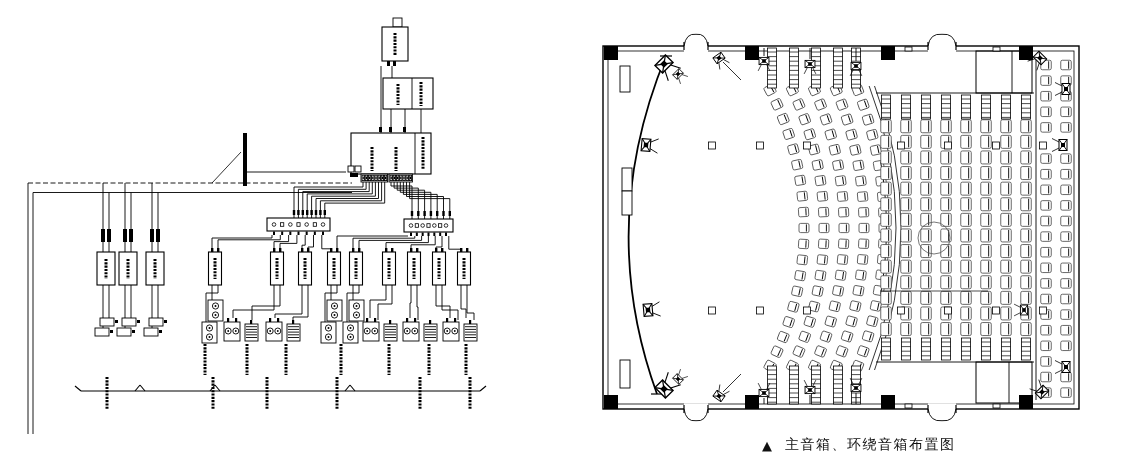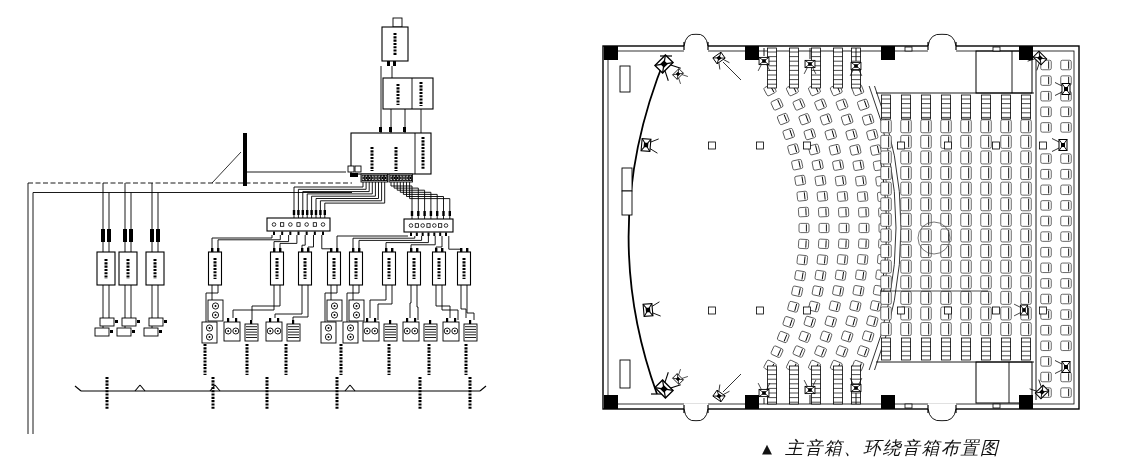--- a/index.html
+++ b/index.html
@@ -4,21 +4,21 @@
 <style>
   html,body{margin:0;padding:0;background:#fff;}
   body{font-family:"DejaVu Sans","Liberation Sans",sans-serif;}
   .stage{position:relative;width:1140px;height:463px;background:#fff;overflow:hidden;}
   svg{position:absolute;top:0;}
   #schematic-svg{left:0;}
   #floorplan-svg{left:570px;}
   .caption{position:absolute;left:762px;top:436px;display:flex;align-items:center;gap:13px;
            color:#111;white-space:nowrap;}
   .caption .mark{font-size:13px;line-height:1;}
-  .caption .txt{font-size:18px;letter-spacing:1.5px;font-weight:500;font-style:italic;}
+  .caption .txt{font-size:14px;letter-spacing:1.5px;font-weight:500;}
 </style>
 </head>
 <body>
 
 <div class="stage">
   <svg id="schematic-svg" width="570" height="463" viewBox="0 0 570 463">
       <g>
         <line x1="28" y1="183" x2="352" y2="183" stroke="#000" stroke-width="0.9" stroke-dasharray="5 2.5"></line>
         <line x1="33" y1="192.5" x2="352" y2="192.5" stroke="#000" stroke-width="0.9"></line>
         <line x1="28" y1="183" x2="28" y2="434" stroke="#000" stroke-width="0.9"></line>

